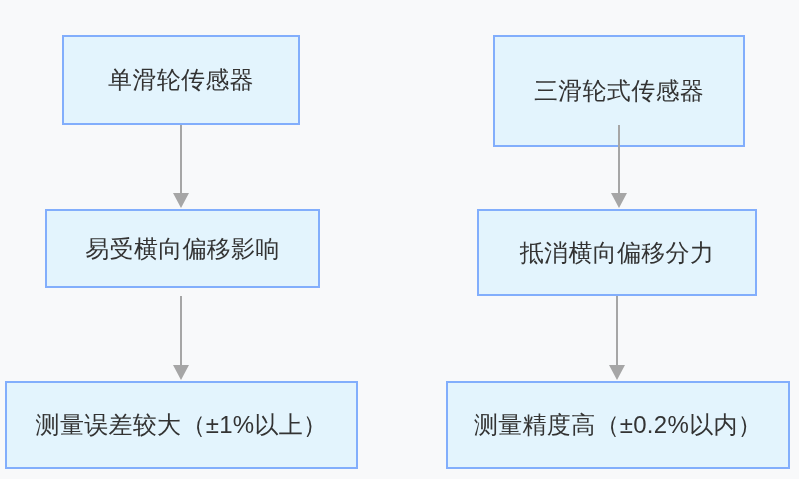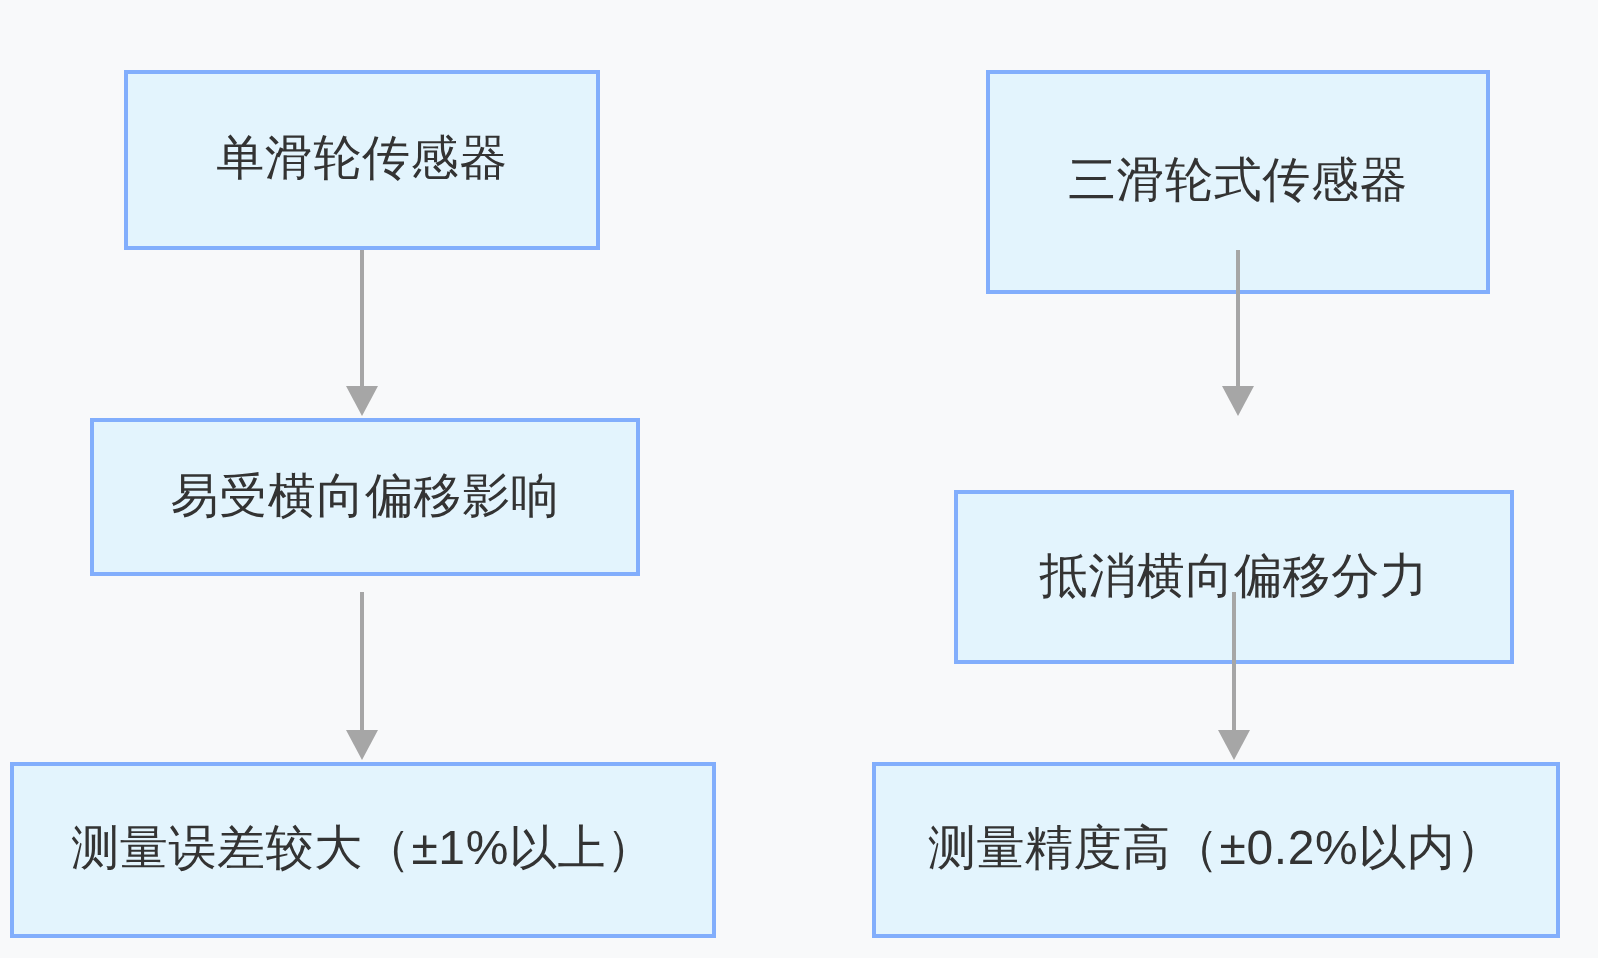--- a/index.html
+++ b/index.html
@@ -35,22 +35,22 @@
     line-height: 1.4;
     letter-spacing: 0.3px;
     white-space: nowrap;
   }
   
   .n-l1 { left: 62px;  top: 35px;  width: 238px; height: 90px; }
   .n-l2 { left: 45px;  top: 209px; width: 275px; height: 79px; }
   .n-l3 { left: 5px;   top: 381px; width: 353px; height: 88px; }
   
   .n-r1 { left: 493px; top: 35px;  width: 252px; height: 112px; }
-  .n-r2 { left: 477px; top: 209px; width: 280px; height: 87px; margin-top: 36px; }
-  .n-r3 { left: 436px; top: 381px; width: 344px; height: 88px; }
+  .n-r2 { left: 477px; top: 209px; width: 280px; height: 87px; }
+  .n-r3 { left: 446px; top: 381px; width: 344px; height: 88px; }
 
   .connector {
     position: absolute;
     overflow: visible;
   }
   .conn-line {
     stroke: #a6a6a6;
     stroke-width: 2;
     fill: none;
   }

